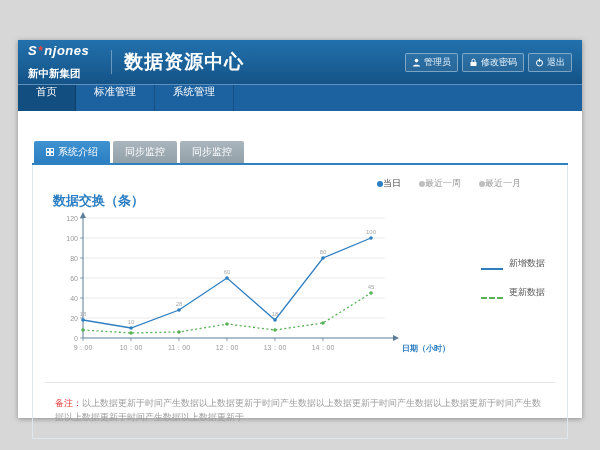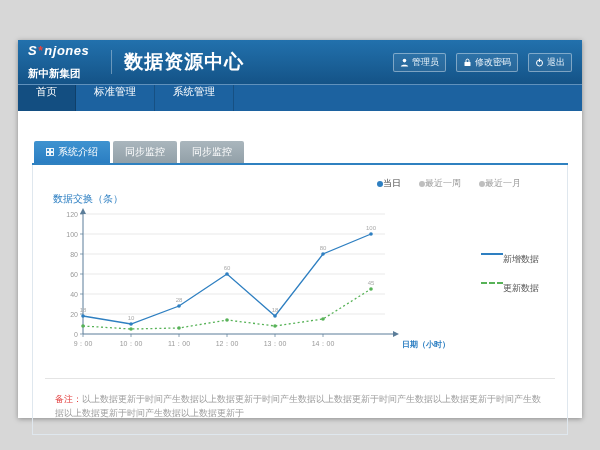--- a/index.html
+++ b/index.html
@@ -9,21 +9,21 @@
           box-shadow:0 1px 5px rgba(0,0,0,.35);}
   
   .header{height:44px;background:linear-gradient(#2271ad,#145387);display:flex;align-items:center;
           padding:0 10px;color:#fff;box-sizing:border-box;}
   .logo{display:flex;flex-direction:column;line-height:1.1;margin-right:10px;}
   .logo-row{font-size:13px;font-weight:bold;font-style:italic;letter-spacing:.5px;display:flex;align-items:center;}
   .logo-star{color:#e8433e;font-style:normal;font-size:12px;margin:0 1px;}
   .brand{font-size:10.5px;font-weight:bold;margin-top:10px;}
   .hdr-divider{width:1px;height:24px;background:rgba(255,255,255,.35);margin:0 12px;}
   .app-title{font-size:19px;font-weight:bold;letter-spacing:1px;}
-  .header-actions{margin-left:auto;display:flex;gap:10px;}
+  .header-actions{margin-left:auto;display:flex;gap:4px;}
   .chip{display:flex;align-items:center;gap:3px;font-size:9px;color:#ecf4fa;
         border:1px solid rgba(255,255,255,.4);border-radius:2px;padding:2px 6px;
         background:rgba(255,255,255,.07);cursor:pointer;}
   .chip svg{display:block;}
   
   .nav{height:26px;background:#1c62a0;border-top:1px solid rgba(255,255,255,.3);display:flex;}
   .nav-item{padding:0 18px;display:flex;align-items:flex-start;font-size:10.5px;color:#fff;
             border-right:1px solid rgba(0,0,0,.18);cursor:pointer;}
   .nav-item.active{background:#134e81;}
   
@@ -32,24 +32,24 @@
   .tab{display:flex;align-items:center;gap:4px;font-size:10px;color:#fff;padding:4px 12px;
        border-radius:2px 2px 0 0;background:linear-gradient(#aab6bd,#92a0a8);cursor:pointer;}
   .tab.active{background:linear-gradient(#3f93d0,#2b7ec2);}
   .panel{border:1px solid #dfe7ee;border-top:none;padding:8px 12px 14px;min-height:246px;box-sizing:border-box;}
   
   .filter-row{display:flex;justify-content:flex-end;gap:18px;padding:4px 34px 0 0;}
   .filter{display:flex;align-items:center;gap:0;font-size:9px;color:#999;cursor:pointer;}
   .filter .dot{width:6px;height:6px;border-radius:50%;background:#bfbfbf;}
   .filter.active{color:#444;}
   .filter.active .dot{background:#2e7fc1;}
-  .ylabel{color:#2b7ec2;font-size:10px;font-weight:normal;margin:2px 0 0 8px;}
+  .ylabel{color:#2b7ec2;font-size:13px;font-weight:bold;margin:2px 0 0 8px;}
   .chart-row{display:flex;align-items:center;}
   .series-legend{display:flex;flex-direction:column;gap:16px;margin-left:2px;padding-bottom:22px;}
-  .series-item{display:flex;align-items:flex-start;font-size:9px;color:#555;cursor:pointer;white-space:nowrap;}
+  .series-item{display:flex;align-items:flex-end;gap:6px;font-size:9px;color:#555;cursor:pointer;white-space:nowrap;}
   .sample{width:22px;height:0;}
   .note-divider{border-top:1px solid #e4e4e4;margin-top:14px;}
   .note{font-size:9px;color:#9d9d9d;padding:14px 10px 0;line-height:1.5;}
   .note .prefix{color:#e23b3b;}
 </style>
 </head>
 <body>
 
 <div class="window">
 

